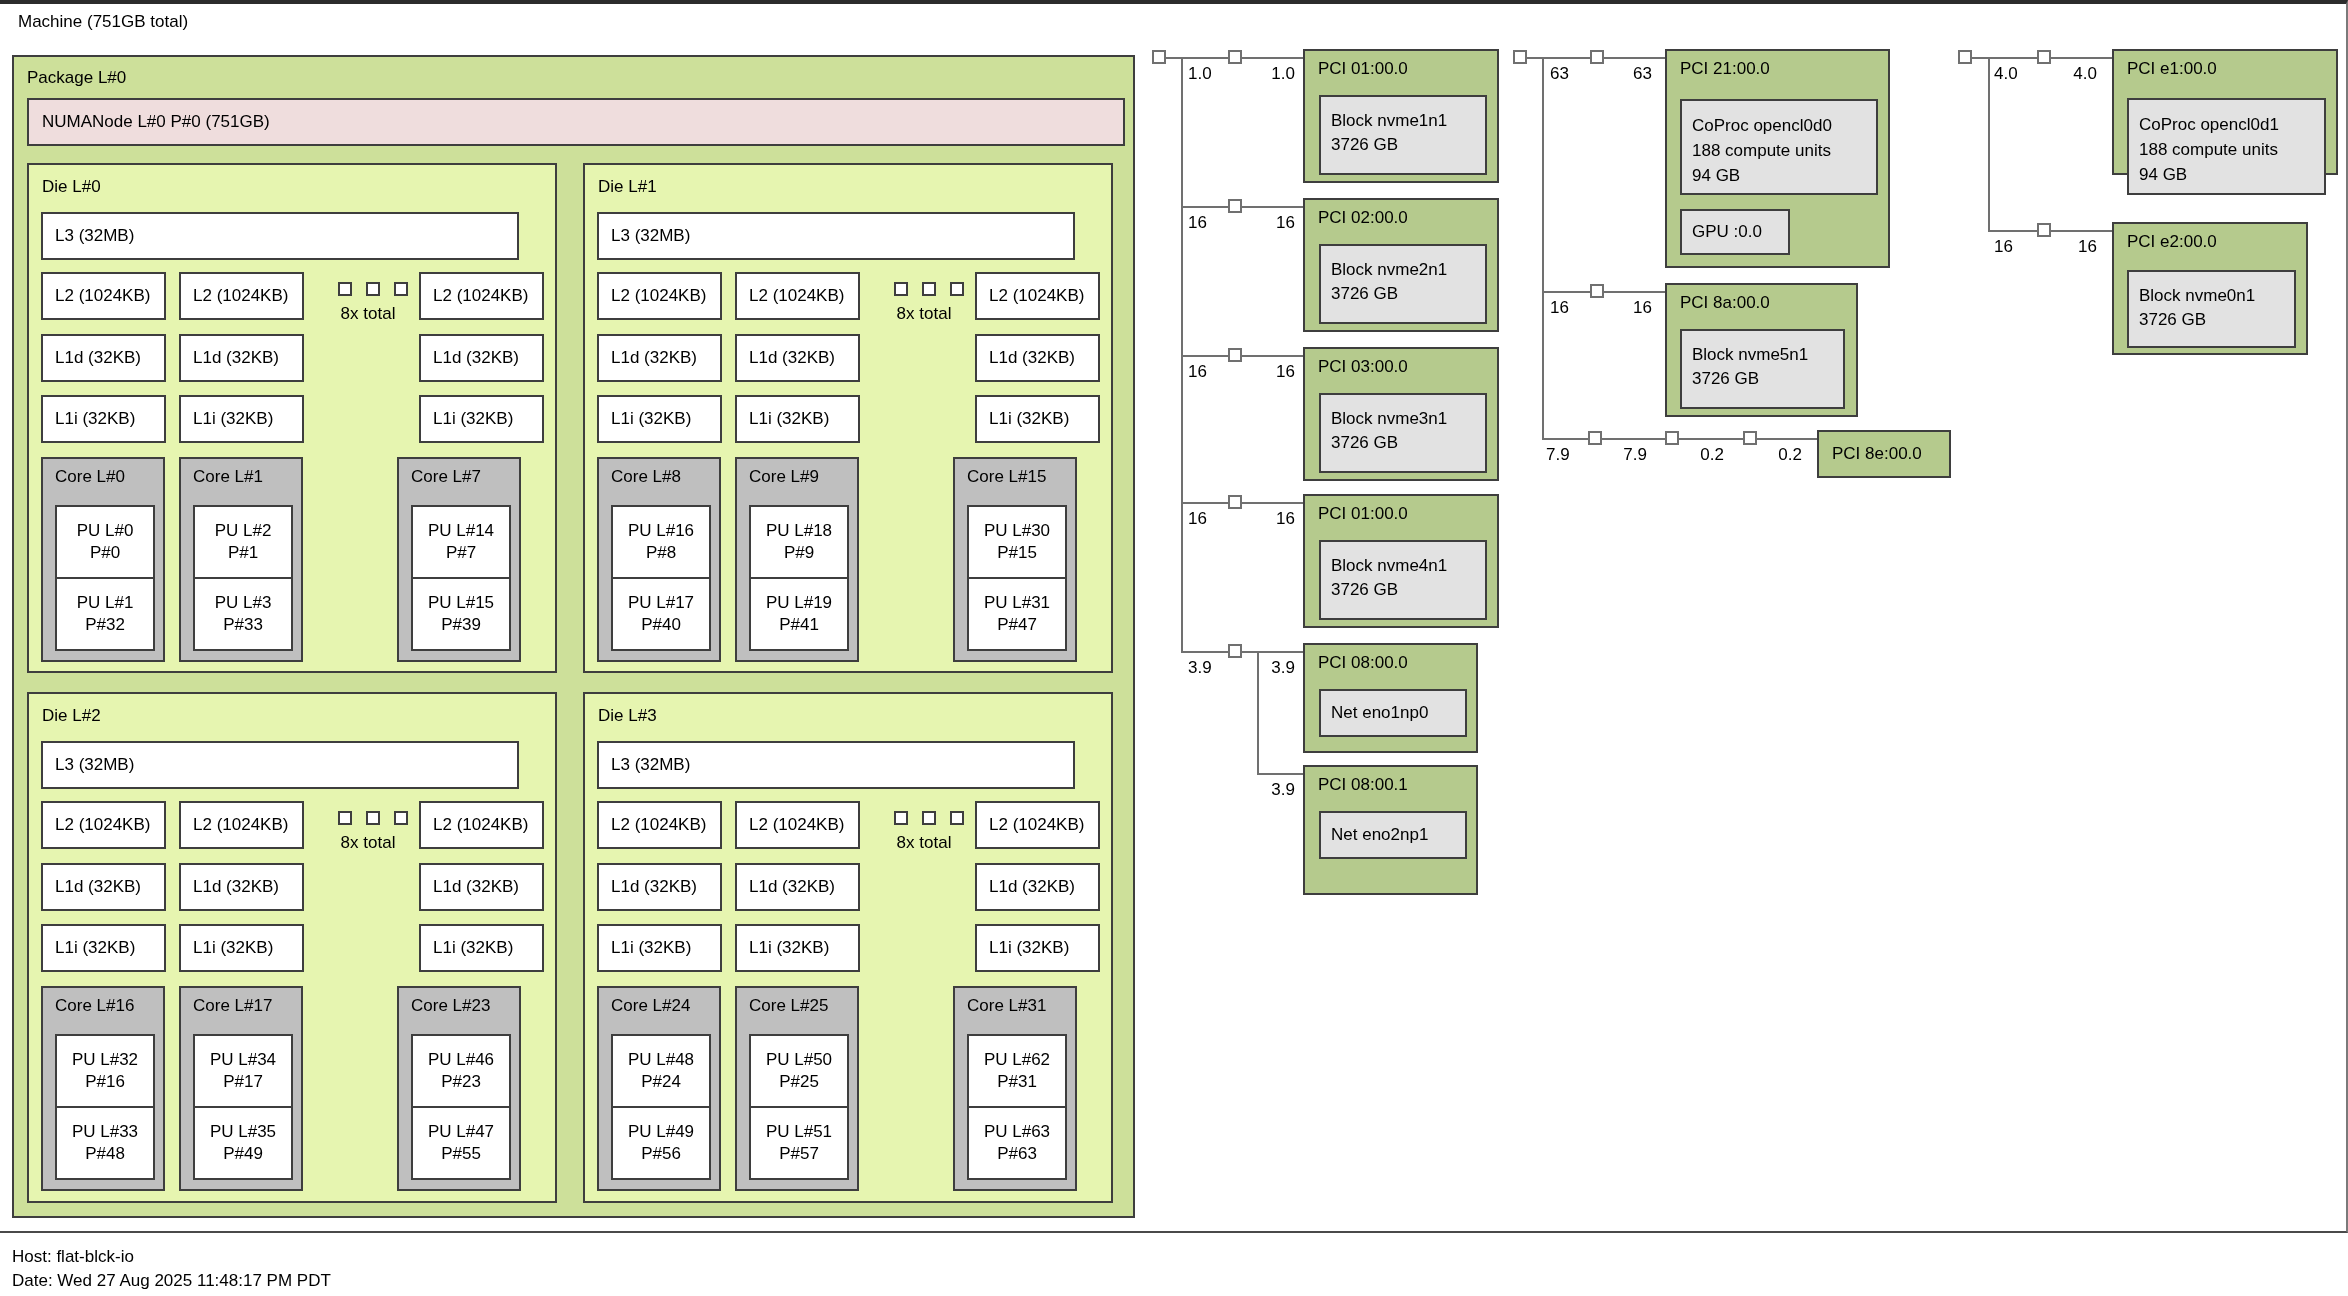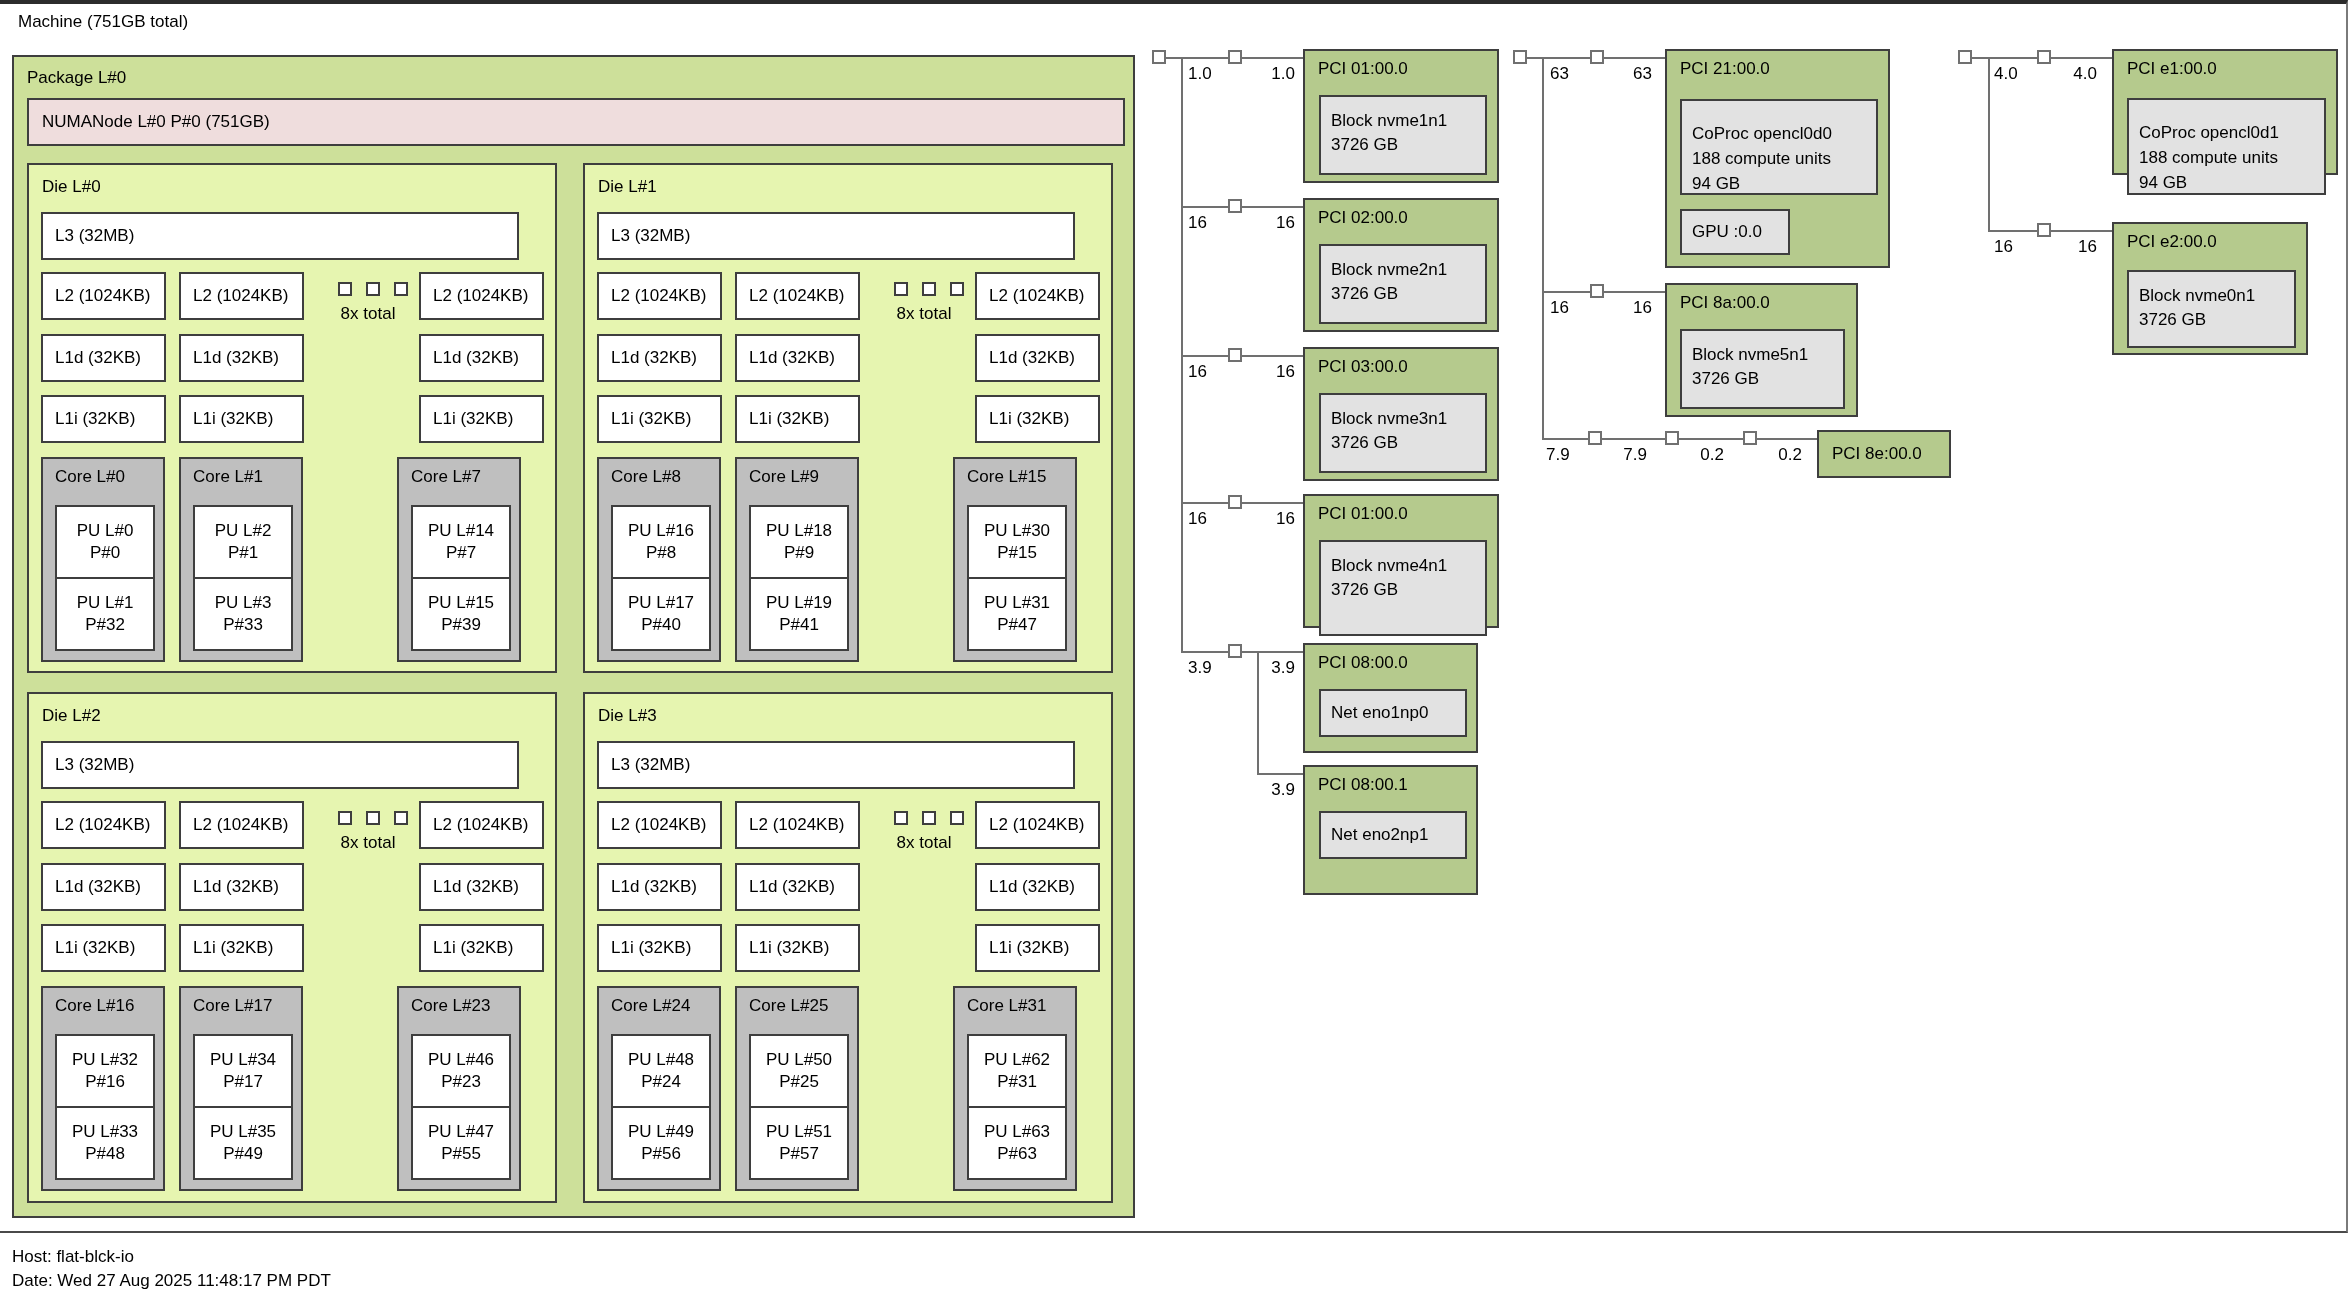--- a/index.html
+++ b/index.html
@@ -44,21 +44,21 @@
   .pu1{top:46px}.pu2{top:118px}
 
   
   .pci{background:var(--pci)}
   .pcititle{left:13px;top:8px}
   .pcititle-mid{left:13px;top:12px}
   .dev{position:absolute;box-sizing:border-box;border:2px solid var(--border);background:var(--device);
        padding:12px 0 0 10px}
   .dev div{line-height:24px}
   .dev1{padding-top:10px}
-  .coproc{padding:20px 0 0 10px}
+  .coproc{padding:12px 0 0 10px}
   .coproc div{line-height:25px}
   .gpu{padding:9px 0 0 10px}
 
   .legend-line{position:absolute;white-space:nowrap;line-height:20px}
 </style>
 </head>
 <body>
 
 <div class="machine"></div>
 <div class="t" style="left:18px;top:12px">Machine (751GB total)</div>
@@ -313,21 +313,21 @@
 </div>
 <div class="box pci" style="left:1303px;top:347px;width:196px;height:134px">
   <div class="t pcititle">PCI 03:00.0</div>
   <div class="dev" style="left:14px;top:44px;width:168px;height:80px">
     <div>Block nvme3n1</div>
       <div>3726 GB</div>
   </div>
 </div>
 <div class="box pci" style="left:1303px;top:494px;width:196px;height:134px">
   <div class="t pcititle">PCI 01:00.0</div>
-  <div class="dev" style="left:14px;top:44px;width:168px;height:96px">
+  <div class="dev" style="left:14px;top:44px;width:168px;height:80px">
     <div>Block nvme4n1</div>
       <div>3726 GB</div>
   </div>
 </div>
 <div class="box pci" style="left:1303px;top:643px;width:175px;height:110px">
   <div class="t pcititle">PCI 08:00.0</div>
   <div class="dev dev1" style="left:14px;top:44px;width:148px;height:48px">
     <div>Net eno1np0</div>
   </div>
 </div>

